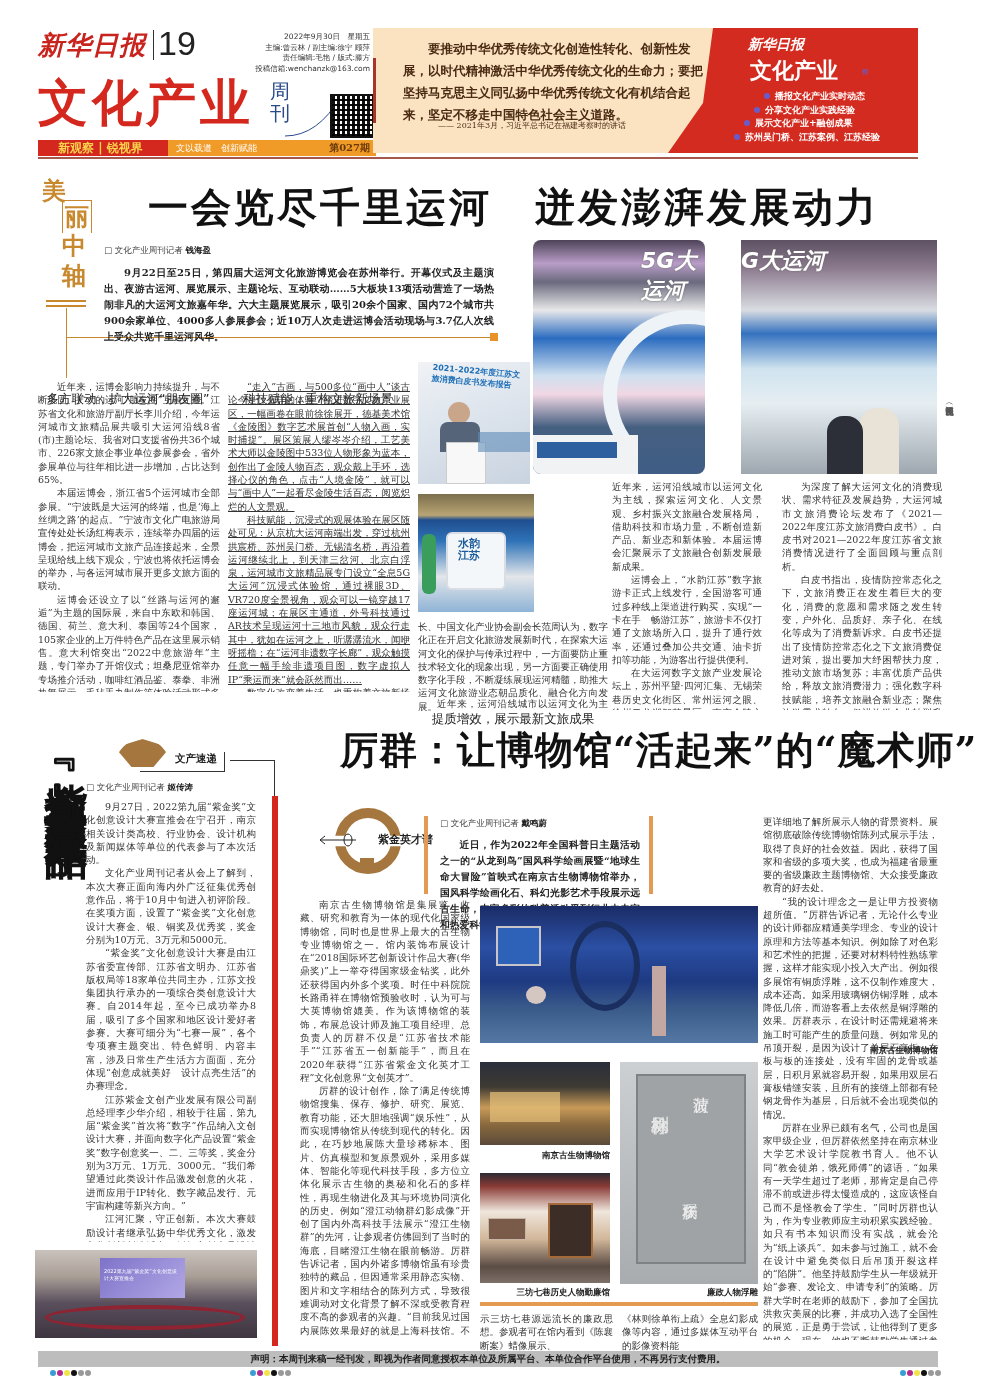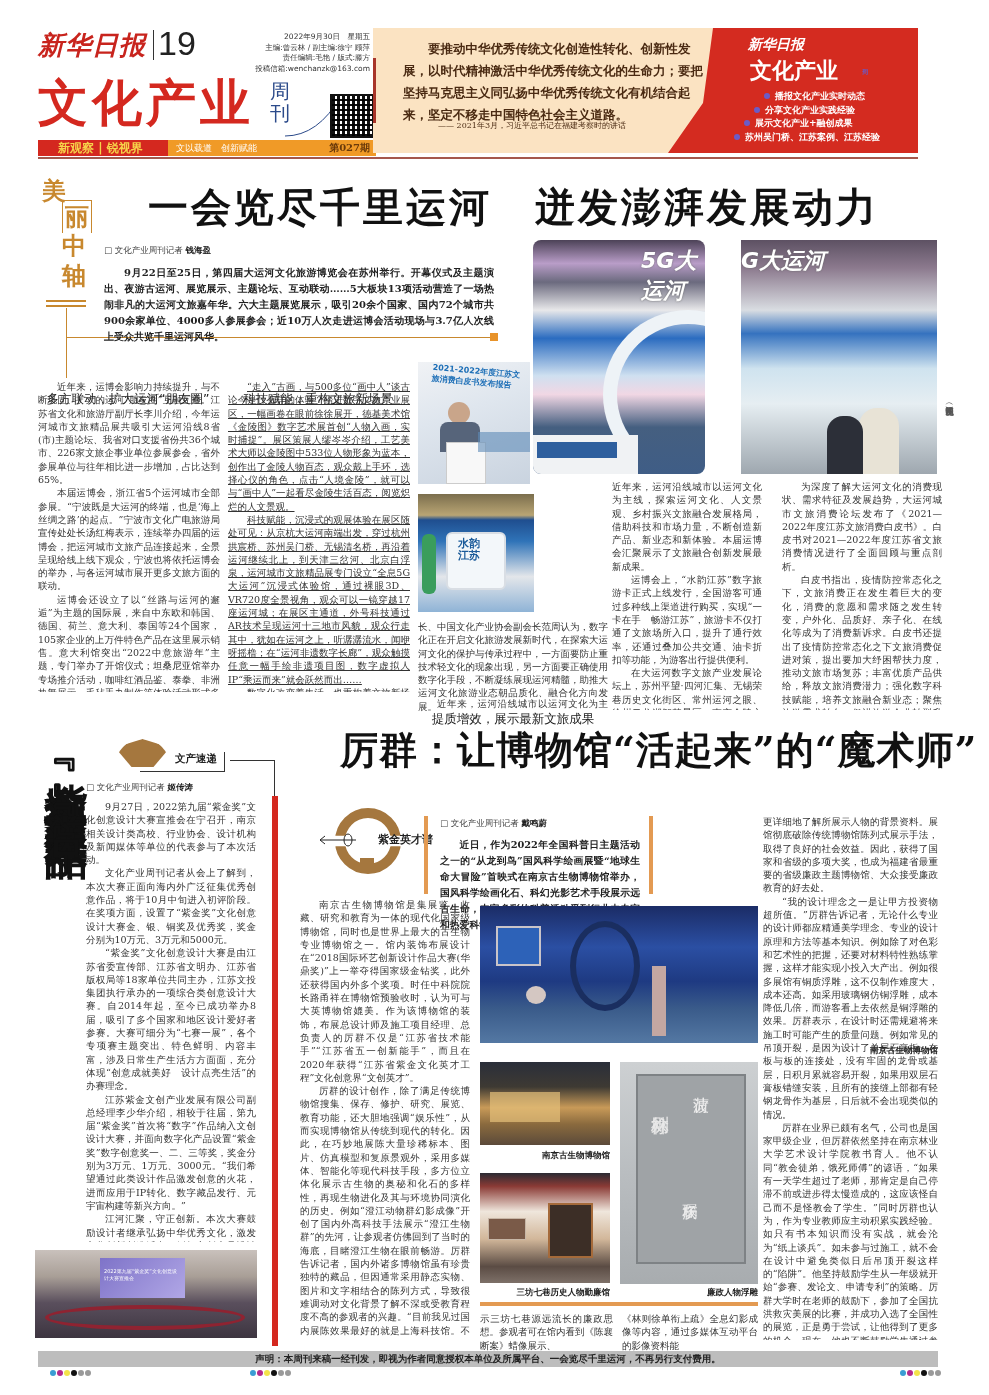--- a/index.html
+++ b/index.html
@@ -249,21 +249,21 @@
 <div class="abs txt" style="left:480px;top:1312px;width:133px;">示三坊七巷源远流长的廉政思想。参观者可在馆内看到《陈襄断案》蜡像展示、</div>
 <div class="abs txt" style="left:622px;top:1312px;width:136px;">《林则徐单衔上疏》全息幻影成像等内容，通过多媒体互动平台的影像资料能</div>
 
 <div class="abs txt" style="left:763px;top:815px;width:175px;height:525px;overflow:hidden;">
   <div>更详细地了解所展示人物的背景资料。展馆彻底破除传统博物馆陈列式展示手法，取得了良好的社会效益。因此，获得了国家和省级的多项大奖，也成为福建省最重要的省级廉政主题博物馆、大众接受廉政教育的好去处。</div>
   <p>“我的设计理念之一是让甲方投资物超所值。”厉群告诉记者，无论什么专业的设计师都应精通美学理念、专业的设计原理和方法等基本知识。例如除了对色彩和艺术性的把握，还要对材料特性熟练掌握，这样才能实现小投入大产出。例如很多展馆有铜质浮雕，这不仅制作难度大，成本还高。如采用玻璃钢仿铜浮雕，成本降低几倍，而游客看上去依然是铜浮雕的效果。厉群表示，在设计时还需规避将来施工时可能产生的质量问题。例如常见的吊顶开裂，是因为设计了单层石膏板，在板与板的连接处，没有牢固的龙骨或基层，日积月累就容易开裂，如果用双层石膏板错缝安装，且所有的接缝上部都有轻钢龙骨作为基层，日后就不会出现类似的情况。</p>
   <p>厉群在业界已颇有名气，公司也是国家甲级企业，但厉群依然坚持在南京林业大学艺术设计学院教书育人。他不认同“教会徒弟，饿死师傅”的谚语，“如果有一天学生超过了老师，那肯定是自己停滞不前或进步得太慢造成的，这应该怪自己而不是怪教会了学生。”同时厉群也认为，作为专业教师应主动积累实践经验。如只有书本知识而没有实战，就会沦为“纸上谈兵”。如未参与过施工，就不会在设计中避免类似日后吊顶开裂这样的“陷阱”。他坚持鼓励学生从一年级就开始“参赛、发论文、申请专利”的策略。厉群大学时在老师的鼓励下，参加了全国抗洪救灾美展的比赛，并成功入选了全国性的展览，正是勇于尝试，让他得到了更多的机会。现在，他也不断鼓励学生通过参赛等科研活动提升自我，并提倡发挥团队精神，合作创作，大大提高产能，提升获奖率。他认为良好的制度能够提升团队效率，保障运作的有序化。一旦遵守制度形成习惯后，无需老师的督促，同学们也会自主推进学习工作。除了自身不断深耕，厉群更希望能培养出与社会快速接轨的优秀设计师学生，共同传承好中国文化，为丰富人民的物质文化生活作出更好的贡献。</p>
 </div>
 
 <div class="abs footer-bar" style="left:38px;top:1351px;width:900px;height:16px;line-height:16px;">
-  <span>声明：本周刊来稿一经刊发，即视为作者同意授权本单位及所属平台、一会览尽千里运河，不再另行支付费用。</span>
+  <span>声明：本周刊来稿一经刊发，即视为作者同意授权本单位及所属平台、本单位合作平台使用，不再另行支付费用。</span>
 </div>
 <div class="abs reg" style="left:50px;top:1370px;">
   <i style="background:#3a9dd4"></i>
     <i style="background:#b32a8c"></i>
     <i style="background:#f3e34a"></i>
     <i style="background:#111"></i>
     <i style="background:#999"></i>
     <i style="background:#999"></i>
 </div>
 <div class="abs reg" style="left:250px;top:1370px;">

